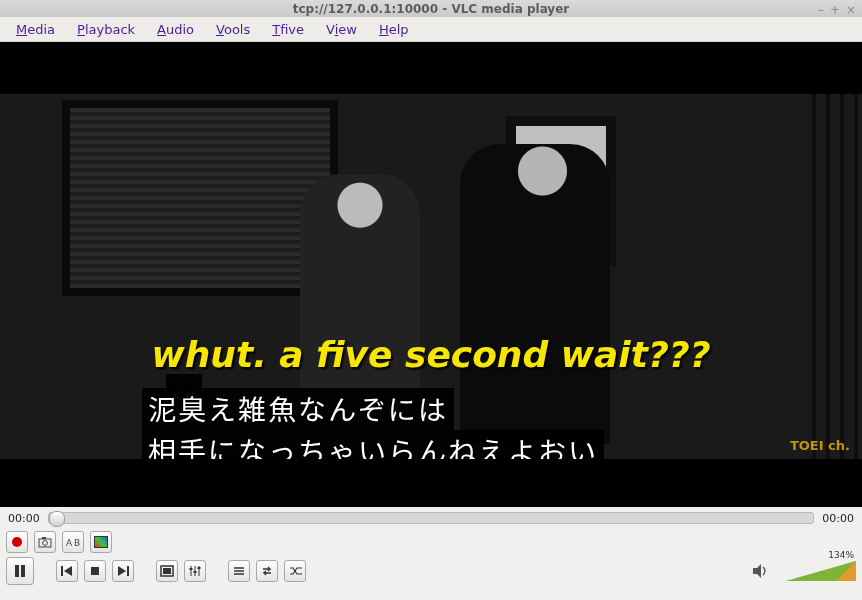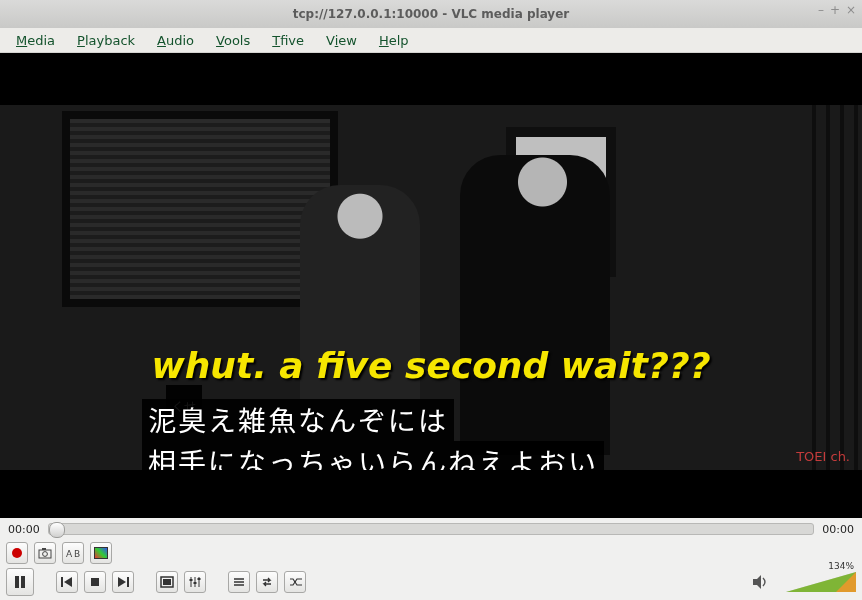--- a/index.html
+++ b/index.html
@@ -1,42 +1,42 @@
 <!DOCTYPE html>
 <html><head>
 <meta charset="utf-8">
 <style>
   html,body{margin:0;padding:0;width:862px;height:600px;overflow:hidden;font-family:"DejaVu Sans","Liberation Sans",Arial,sans-serif;background:#f0f0ef;}
   
-  .titlebar{height:28px;background:linear-gradient(#dadad9,#c9c9c7);display:flex;align-items:center;justify-content:center;position:relative;font-size:12px;color:#666;}
+  .titlebar{height:17px;background:linear-gradient(#dadad9,#c9c9c7);display:flex;align-items:center;justify-content:center;position:relative;font-size:12px;color:#666;}
   .titlebar .tl-title{font-weight:bold;color:#5c5c5c;}
   .tl-buttons{position:absolute;right:6px;top:3px;display:flex;gap:6px;font-size:12px;color:#8d8d8d;}
   .tl-btn{cursor:pointer;}
   
-  .menubar{height:24px;background:#edece9;border-bottom:1px solid #d4d3d0;display:flex;align-items:center;padding:0 6px;font-size:13px;color:#14532d;}
+  .menubar{height:24px;background:#edece9;border-bottom:1px solid #d4d3d0;display:flex;align-items:center;padding:0 6px;font-size:13px;color:#4c1d95;}
   .menu-item{padding:2px 12px 2px 10px;cursor:pointer;}
   .menu-item .accel{text-decoration:underline;}
   
   .video-wrap{width:862px;height:465px;background:#000;position:relative;}
   .video-frame{position:absolute;left:0;top:52px;width:862px;height:365px;background:#1a1a1a;overflow:hidden;}
   
   .scene{position:absolute;inset:0;}
   .blinds{position:absolute;left:62px;top:6px;width:260px;height:180px;background:repeating-linear-gradient(#2a2a2a 0 4px,#1c1c1c 4px 8px);border:8px solid #0a0a0a;}
   .poster{position:absolute;right:246px;top:22px;width:90px;height:130px;background:#bfbfbf;border:10px solid #0f0f0f;}
   .wallR{position:absolute;right:0;top:0;width:60px;height:100%;background:repeating-linear-gradient(90deg,#1a1a1a 0 10px,#0e0e0e 10px 14px);}
   .figure{position:absolute;width:120px;height:260px;border-radius:40px 40px 0 0;}
   .figA{left:300px;top:80px;background:radial-gradient(circle at 50% 12%,#bbb 0 22px,#222 23px),repeating-conic-gradient(#111 0 10deg,#ddd 10deg 20deg);background-blend-mode:normal;}
   .figB{left:460px;top:50px;height:300px;width:150px;background:radial-gradient(circle at 55% 9%,#b5b5b5 0 24px,#0b0b0b 25px);}
   
   .overlay-main{position:absolute;left:0;right:0;top:240px;text-align:center;font-size:36px;font-weight:bold;font-style:italic;color:#f6e600;text-shadow:2px 2px 2px #000;}
   .sub-furigana{position:absolute;left:166px;top:280px;background:rgba(0,0,0,.9);color:#fff;font-size:12px;padding:12px 6px;font-family:"Noto Sans JP","Hiragino Sans",sans-serif;}
   .sub-line{position:absolute;background:rgba(0,0,0,.92);color:#fff;font-family:"Noto Sans JP","Hiragino Sans",sans-serif;letter-spacing:2px;padding:0 6px 2px;}
   .sub1{left:142px;top:294px;font-size:28px;}
   .sub2{left:142px;top:336px;font-size:28px;}
-  .watermark{position:absolute;right:12px;bottom:6px;color:#ef4444;font-size:13px;font-weight:normal;opacity:.8;}
+  .watermark{position:absolute;right:12px;bottom:6px;color:#eab308;font-size:13px;font-weight:bold;opacity:.8;}
   
   .seek-row{height:22px;display:flex;align-items:center;padding:0 8px;gap:8px;font-size:11px;color:#222;}
   .seek-track{flex:1;height:10px;background:#d8d8d6;border:1px solid #b8b8b6;border-radius:3px;position:relative;}
   .seek-knob{position:absolute;left:0;top:-2px;width:14px;height:14px;border-radius:7px;background:linear-gradient(#fff,#d0d0cf);border:1px solid #9c9c9a;}
   
   .toolbar{display:flex;align-items:center;padding:2px 6px;gap:6px;}
   .btn{width:20px;height:20px;border:1px solid #a8a8a6;border-radius:3px;background:linear-gradient(#fdfdfd,#e4e4e2);display:flex;align-items:center;justify-content:center;cursor:pointer;}
   .btn.lg{width:26px;height:26px;}
   .sep{width:10px;}
   .rec-dot{width:10px;height:10px;background:#cc0000;border-radius:50%;}

